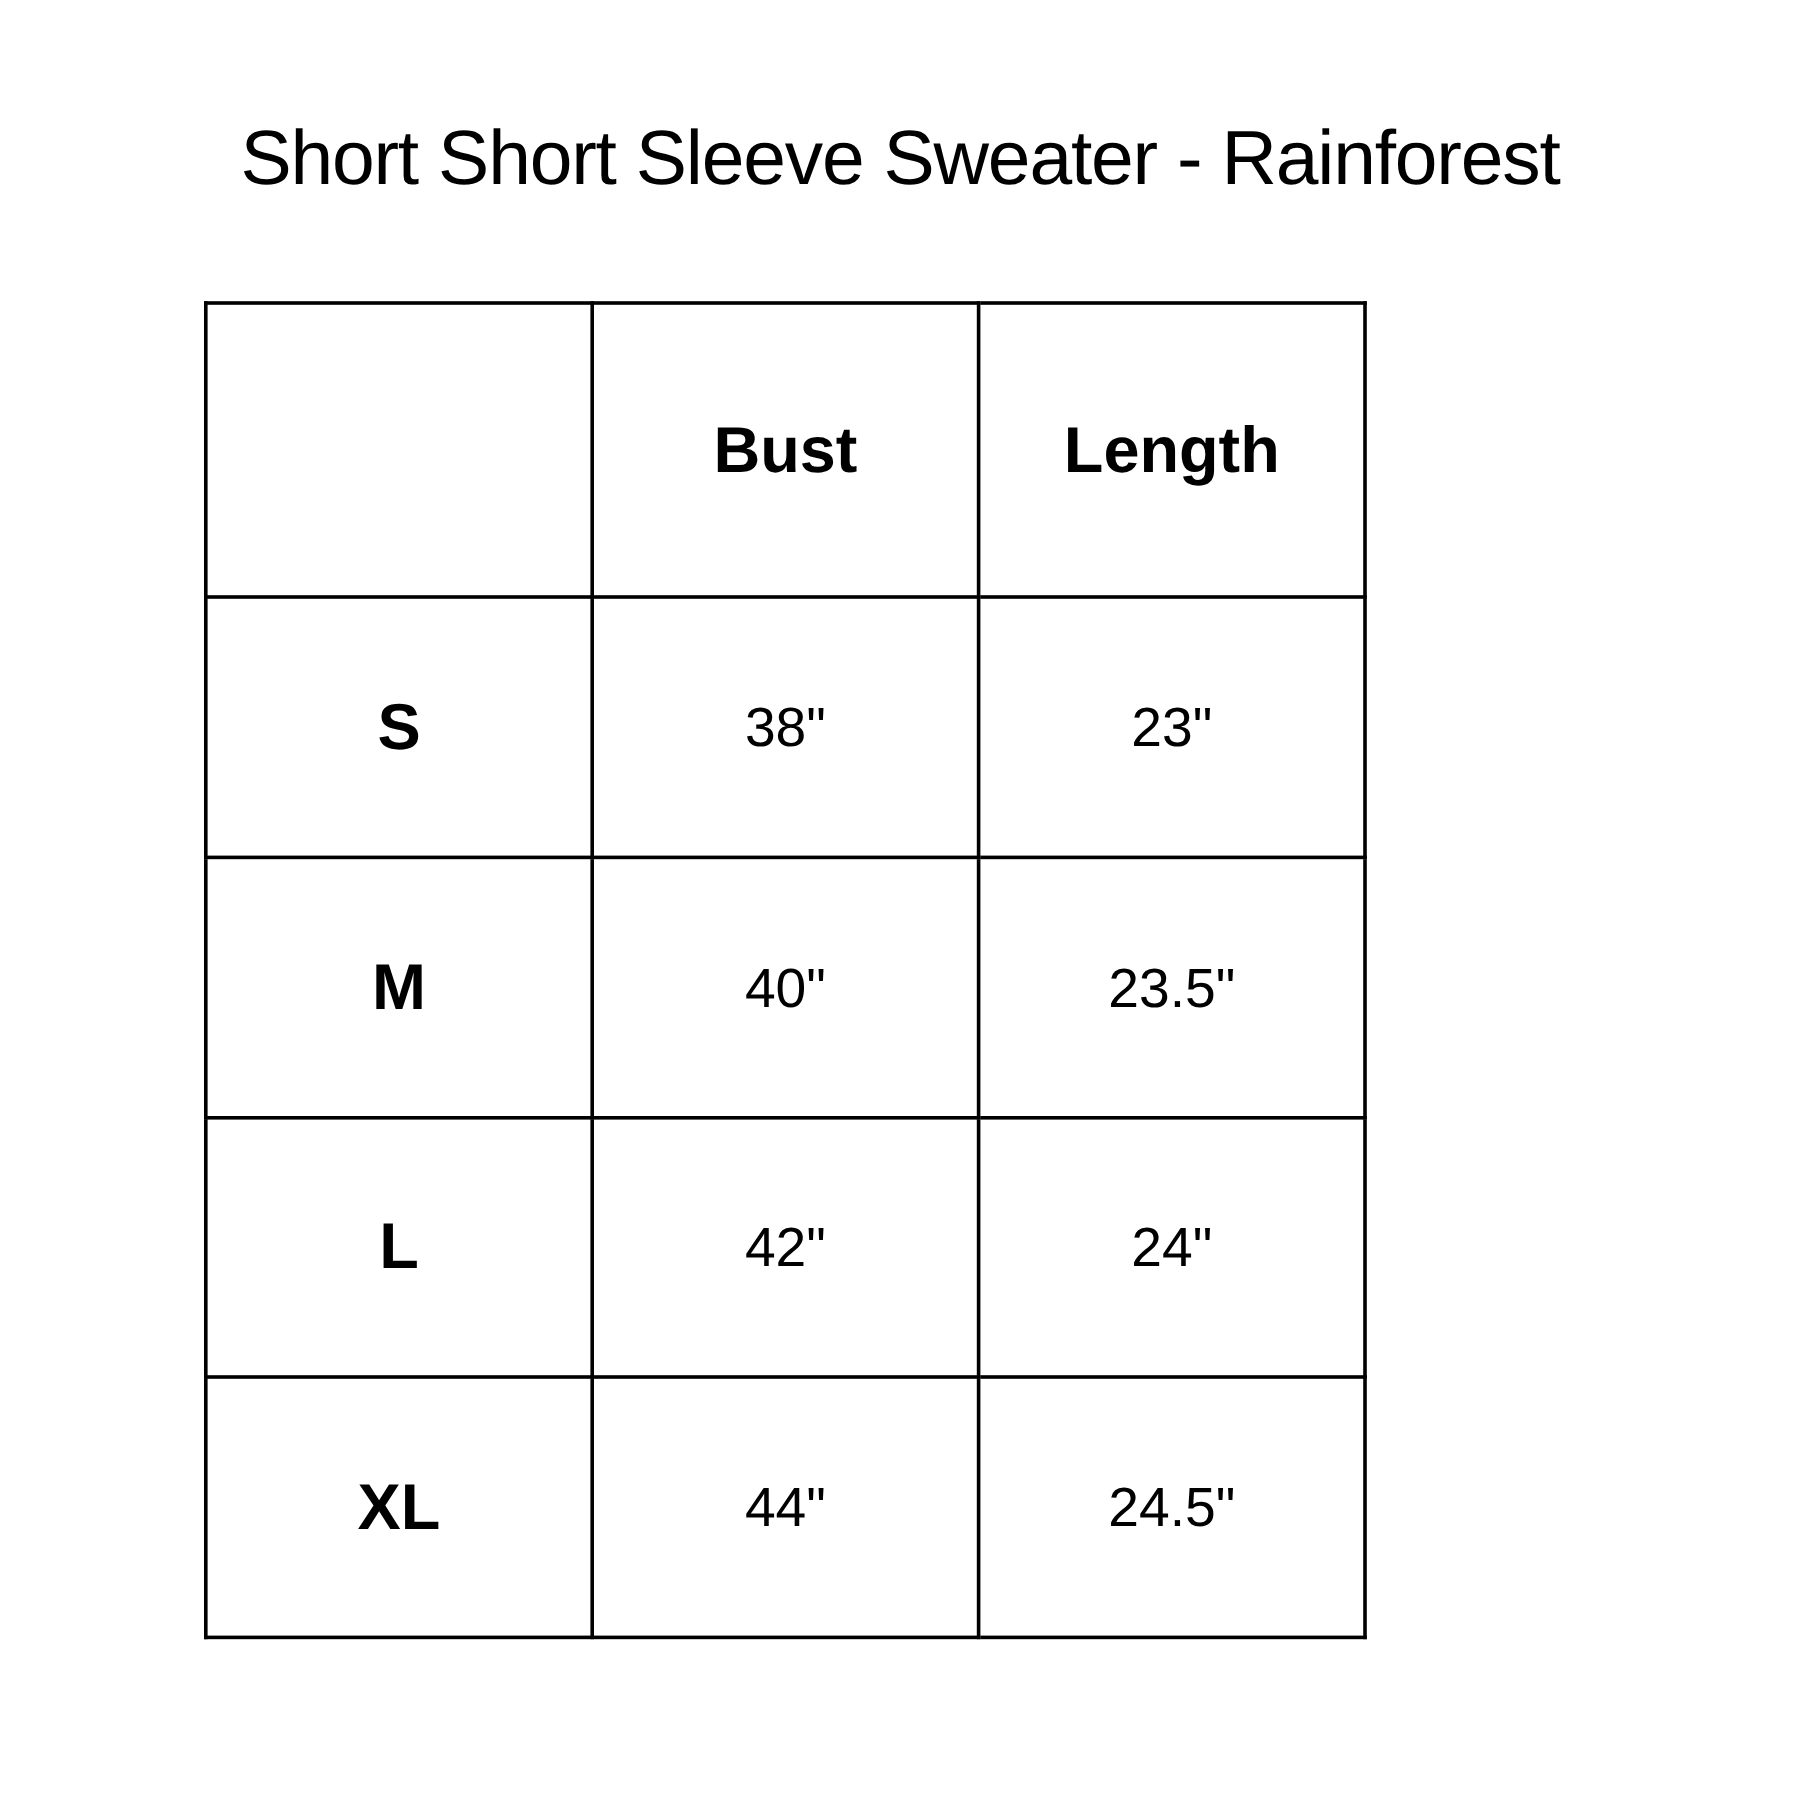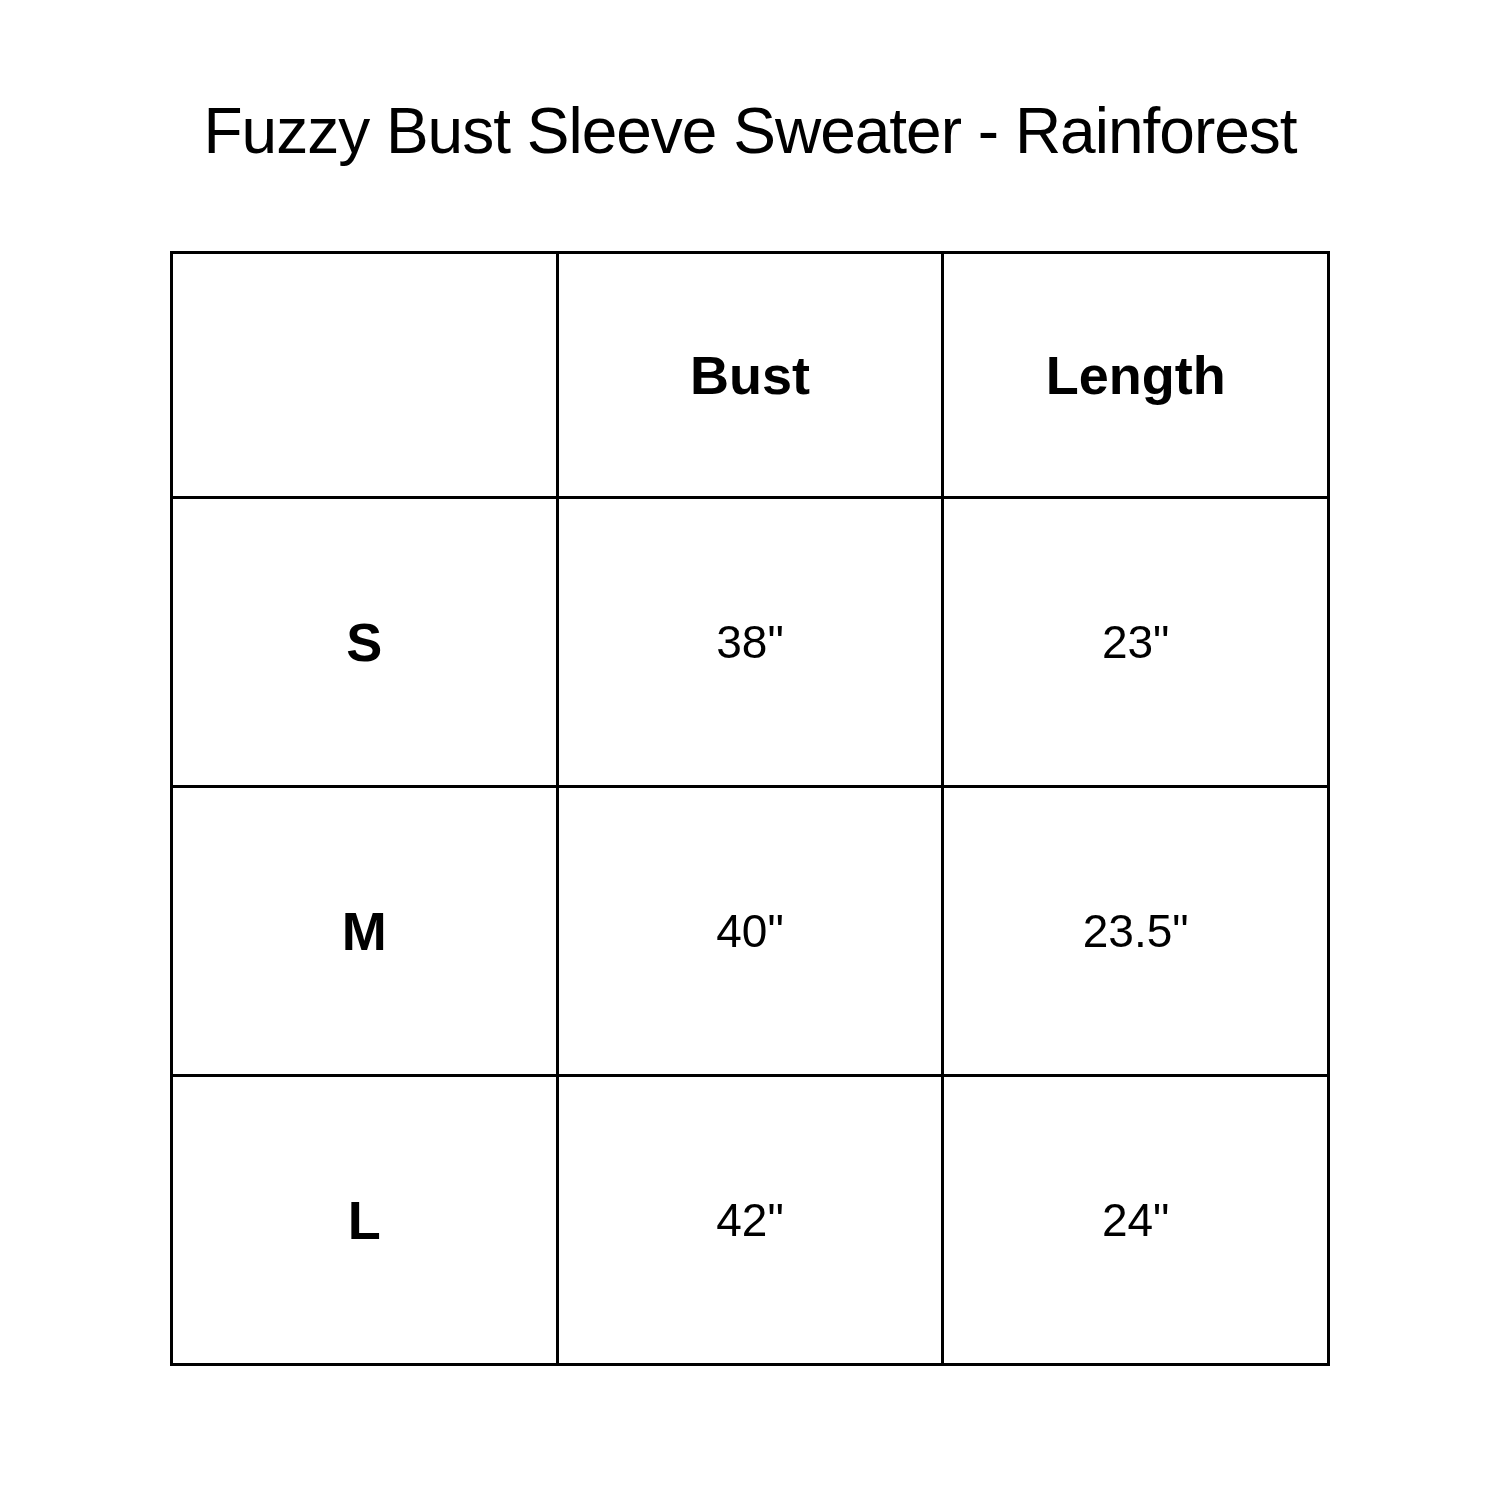--- a/index.html
+++ b/index.html
@@ -23,21 +23,21 @@
     text-align: center;
     font-size: 64px;
     font-weight: 400;
     letter-spacing: -1px;
     white-space: nowrap;
   }
   table.size-table {
     position: absolute;
     left: 170px;
     top: 251px;
-    width: 1160px;
+    width: 969px;
     height: 1115px;
     border-collapse: collapse;
     table-layout: fixed;
   }
   .size-table th,
   .size-table td {
     border: 3px solid #000000;
     text-align: center;
     vertical-align: middle;
     padding: 0;
@@ -61,21 +61,21 @@
   .size-table td.size-cell {
     font-size: 54px;
     font-weight: 700;
   }
 </style>
 </head>
 <body>
 
 <div class="page">
 
-  <h1 class="title">Fuzzy Bust Sleeve Sweater - Rainforest</h1>
+  <h1 class="title">Short Short Sleeve Sweater - Rainforest</h1>
 
   <table class="size-table">
     <thead>
       <tr>
         <th class="size-col"></th>
         <th>Bust</th>
         <th>Length</th>
       </tr>
     </thead>
     <tbody>
@@ -87,16 +87,21 @@
       <tr>
         <td class="size-cell">M</td>
         <td>40"</td>
         <td>23.5"</td>
       </tr>
       <tr>
         <td class="size-cell">L</td>
         <td>42"</td>
         <td>24"</td>
       </tr>
+      <tr>
+        <td class="size-cell">XL</td>
+        <td>44"</td>
+        <td>24.5"</td>
+      </tr>
     </tbody>
   </table>
 
 </div>
 
 </body></html>

